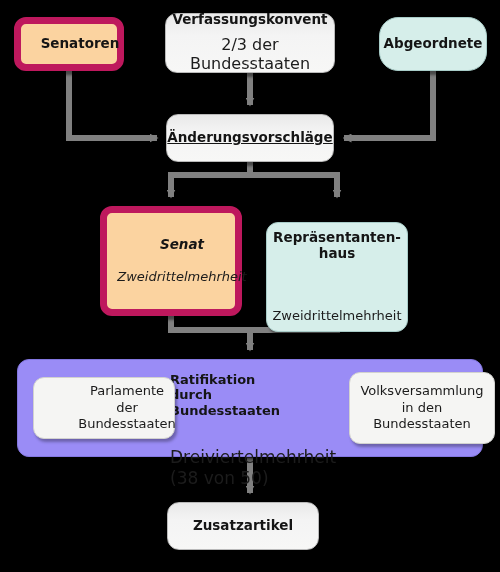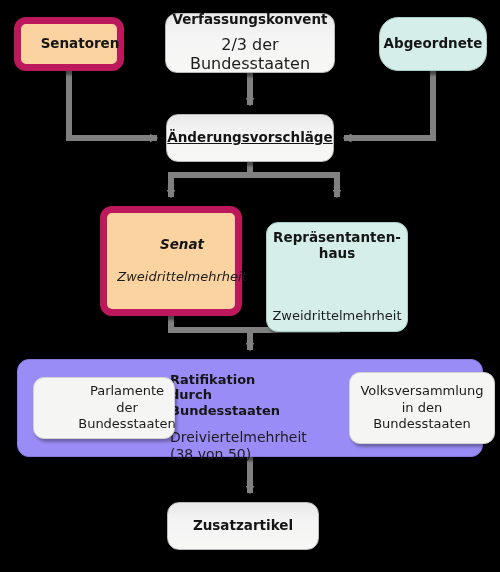--- a/index.html
+++ b/index.html
@@ -102,21 +102,21 @@
   #n-ratifikation .rat-text {
     position: absolute;
     left: 50%;
     top: 12px;
     transform: translateX(-50%);
     width: 160px;
     text-align: left;
     z-index: 5;
   }
   #n-ratifikation .rat-text .title { font-size: 13px; }
-  #n-ratifikation .rat-text .sub { font-size: 14px; margin-top: 11px; }
+  #n-ratifikation .rat-text .sub { font-size: 17px; margin-top: 29px; }
   .inner-card span { font-size: 13px; padding: 0 6px; }
 </style>
 </head>
 <body>
 
 <div id="stage">
 
   <svg id="connectors" viewBox="0 0 500 572" width="500" height="572">
     <defs>
       <marker id="ah-r" markerWidth="9" markerHeight="9" refX="7.5" refY="4.5" orient="auto" markerUnits="userSpaceOnUse">

